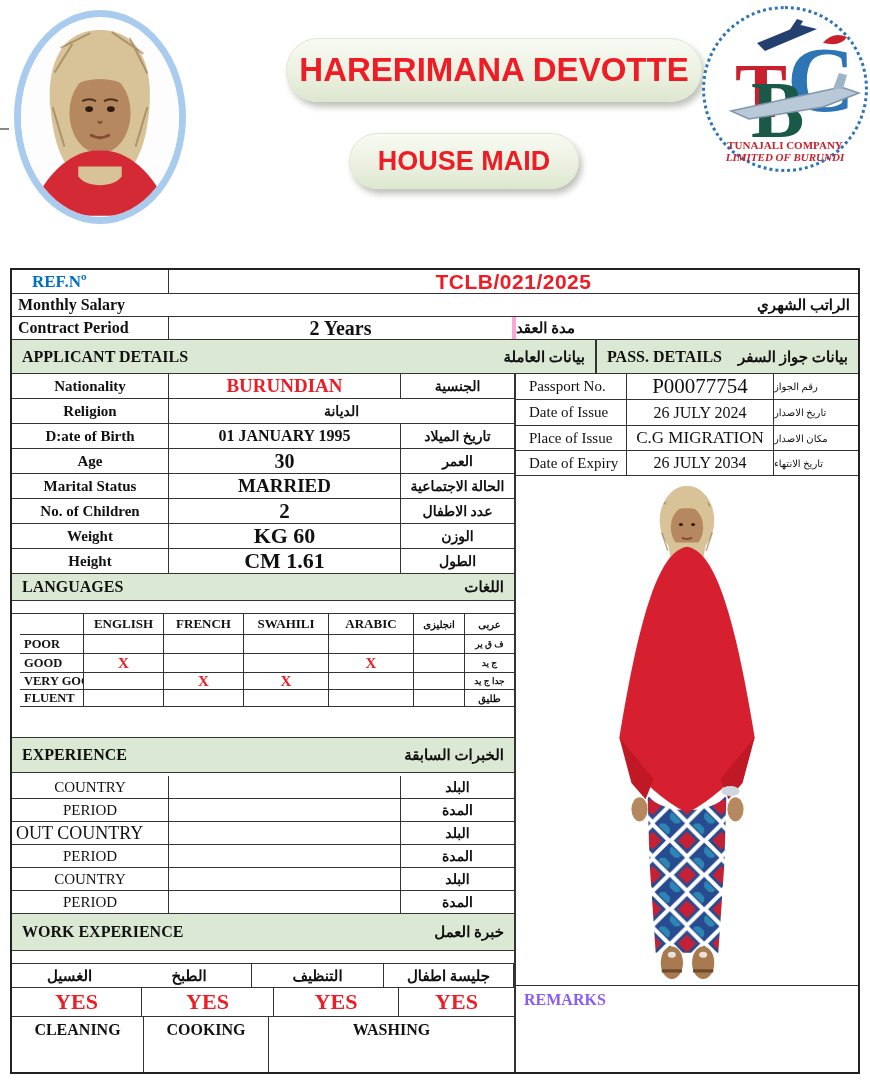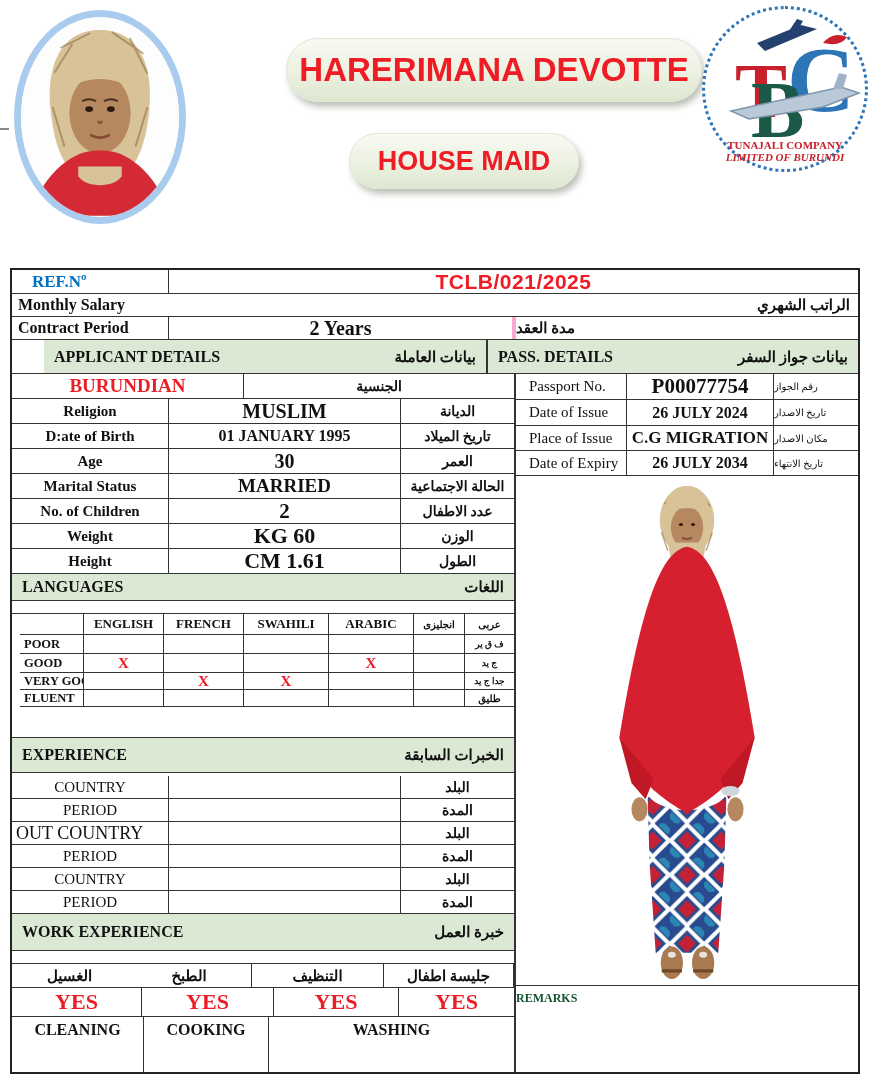--- a/index.html
+++ b/index.html
@@ -31,21 +31,21 @@
   
   .ref-label{width:157px;justify-content:flex-start;padding-left:20px;color:#0070C0;font-size:17px;font-weight:bold;}
   .ref-value{flex:1;color:#EE1C25;font-family:"Liberation Sans",sans-serif;font-weight:bold;font-size:21px;letter-spacing:.5px;}
   
   .sal-label{flex:none;padding-left:6px;font-size:16px;font-weight:bold;display:flex;align-items:center;}
   .sal-ar{margin-left:auto;padding-right:8px;font-size:15px;font-weight:bold;display:flex;align-items:center;direction:rtl;}
   .ctr-label{width:157px;justify-content:flex-start;padding-left:6px;font-size:16px;font-weight:bold;}
   .ctr-value{width:347px;border-right:4px solid #f9a8d4;font-size:20px;font-weight:bold;}
   .ctr-ar{flex:1;justify-content:flex-end;padding-right:8px;font-size:15px;font-weight:bold;direction:rtl;border-right:none;}
   
-  .sec-left{width:444px;border-right:2px solid #333;margin-left:32px;}
+  .sec-left{width:585px;border-right:2px solid #333;}
   .sec-right{flex:1;border-right:none;}
   .greenbg{background:#DBE8D3;}
   .sec-inner{display:flex;align-items:center;justify-content:space-between;width:100%;padding:0 10px;box-sizing:border-box;}
   .sec-en{font-weight:bold;font-size:16px;}
   .sec-ar{font-weight:bold;font-size:15px;direction:rtl;}
   
   .body-wrap{display:flex;flex:1;min-height:0;}
   .lcol{width:504px;border-right:2px solid #333;display:flex;flex-direction:column;box-sizing:border-box;}
   .rcol{flex:1;display:flex;flex-direction:column;min-width:0;}
   
@@ -77,25 +77,25 @@
   
   .sgrid{border-top:1px solid #333;flex:1;display:flex;flex-direction:column;min-height:0;}
   .sk0{width:130px}.sk1{width:132px}.sk2{width:125px}.sk3{flex:1;border-right:none}
   .sk-ar{font-size:15px;font-weight:bold;direction:rtl;height:24px;}
   .yes-row{height:29px;}
   .yes{color:#EE1C25;font-weight:bold;font-size:22px;}
   .en-row{flex:1;border-bottom:none;}
   .en-row .c{align-items:flex-start;padding-top:4px;font-weight:bold;font-size:16px;}
   
   .p-label{width:111px;justify-content:flex-start;padding-left:13px;font-size:15px;}
-  .p-value{width:147px;font-weight:bold;}
+  .p-value{width:147px;font-weight:normal;}
   .p-ar{flex:1;justify-content:flex-end;padding-right:20px;font-size:10px;font-weight:normal;direction:rtl;border-right:none;}
   
   .photo-area{flex:1;border-bottom:1px solid #333;display:flex;align-items:flex-end;justify-content:center;overflow:hidden;}
-  .remarks{height:86px;flex:none;padding:5px 0;box-sizing:border-box;color:#14532d;font-weight:bold;font-size:12px;}
+  .remarks{height:86px;flex:none;padding:5px 8px;box-sizing:border-box;color:#8b5cf6;font-weight:bold;font-size:16px;}
 </style>
 </head>
 <body>
 
 <div class="edge-dash"></div>
 
 <div class="portrait">
   <svg viewBox="0 0 160 200">
     <rect width="160" height="200" fill="#fdfdfd"></rect>
     <path d="M80,12 C38,12 26,52 30,92 C33,126 42,150 58,160 L102,160 C118,150 127,126 130,92 C134,52 122,12 80,12 Z" fill="#D8C298"></path>
@@ -179,26 +179,26 @@
         <span class="sec-ar">بيانات جواز السفر</span>
       </div>
     </div>
   </div>
 
   <div class="body-wrap">
 
     <div class="lcol">
 
       <div class="trow h25">
+        <div class="c d-label">Nationality</div>
         <div class="c d-value v-red v-19">BURUNDIAN</div>
         <div class="c d-ar last">الجنسية</div>
       </div>
       <div class="trow h25">
         <div class="c d-label">Religion</div>
-        <div class="c d-value v-20">MUSLIM</div>
         <div class="c d-ar last">الديانة</div>
       </div>
       <div class="trow h25">
         <div class="c d-label">D:ate of Birth</div>
         <div class="c d-value v-16">01 JANUARY 1995</div>
         <div class="c d-ar last">تاريخ الميلاد</div>
       </div>
       <div class="trow h25">
         <div class="c d-label">Age</div>
         <div class="c d-value v-20">30</div>

